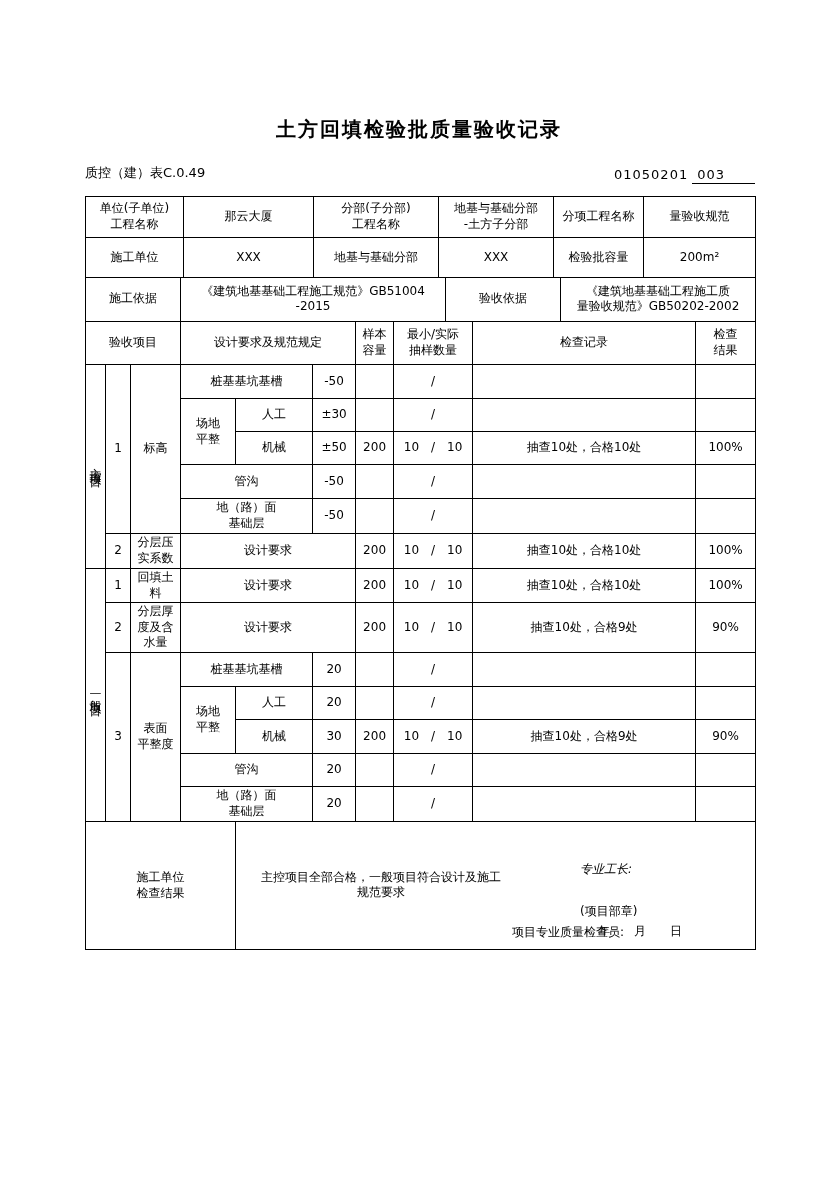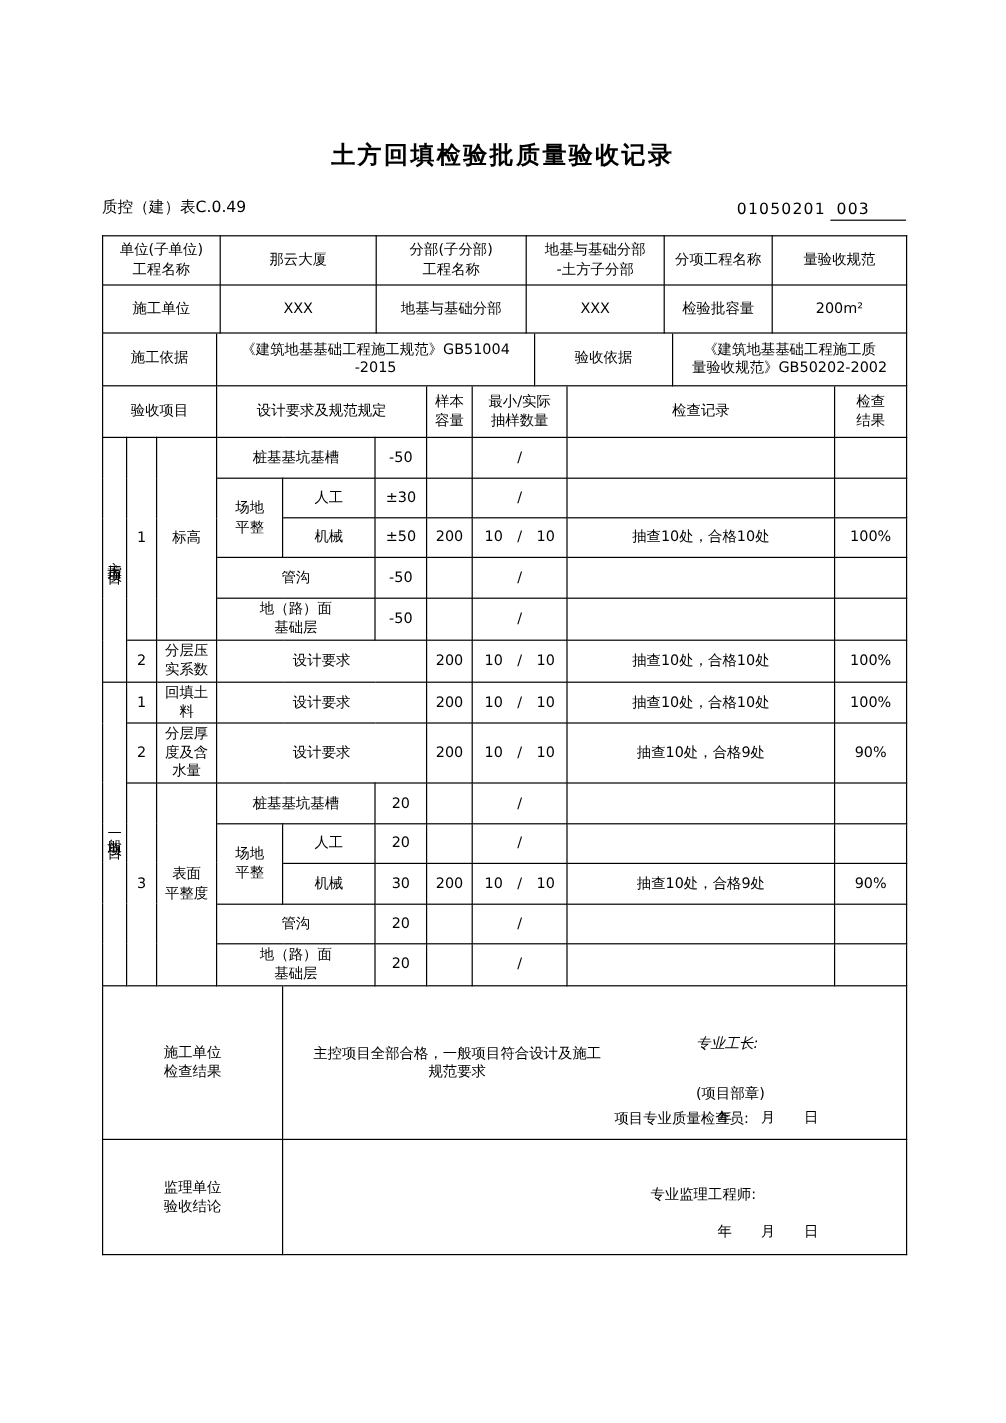--- a/index.html
+++ b/index.html
@@ -265,25 +265,17 @@
 检查结果</td>
         <td class="rel">
           <div class="concl">主控项目全部合格，一般项目符合设计及施工
 规范要求</div>
           <div class="sig sig-foreman">专业工长:</div>
           <div class="sig sig-inspector">项目专业质量检查员:</div>
           <div class="sig sig-stamp">(项目部章)</div>
           <div class="sig sig-date1">年　　月　　日</div>
         </td>
       </tr>
-      <tr style="height:96px">
-        <td>监理单位
-验收结论</td>
-        <td class="rel">
-          <div class="sig sig-supervisor">专业监理工程师:</div>
-          <div class="sig sig-date2">年　　月　　日</div>
-        </td>
-      </tr>
     </tbody>
       </table>
 
   </div>
 </div>
 
 </body></html>

